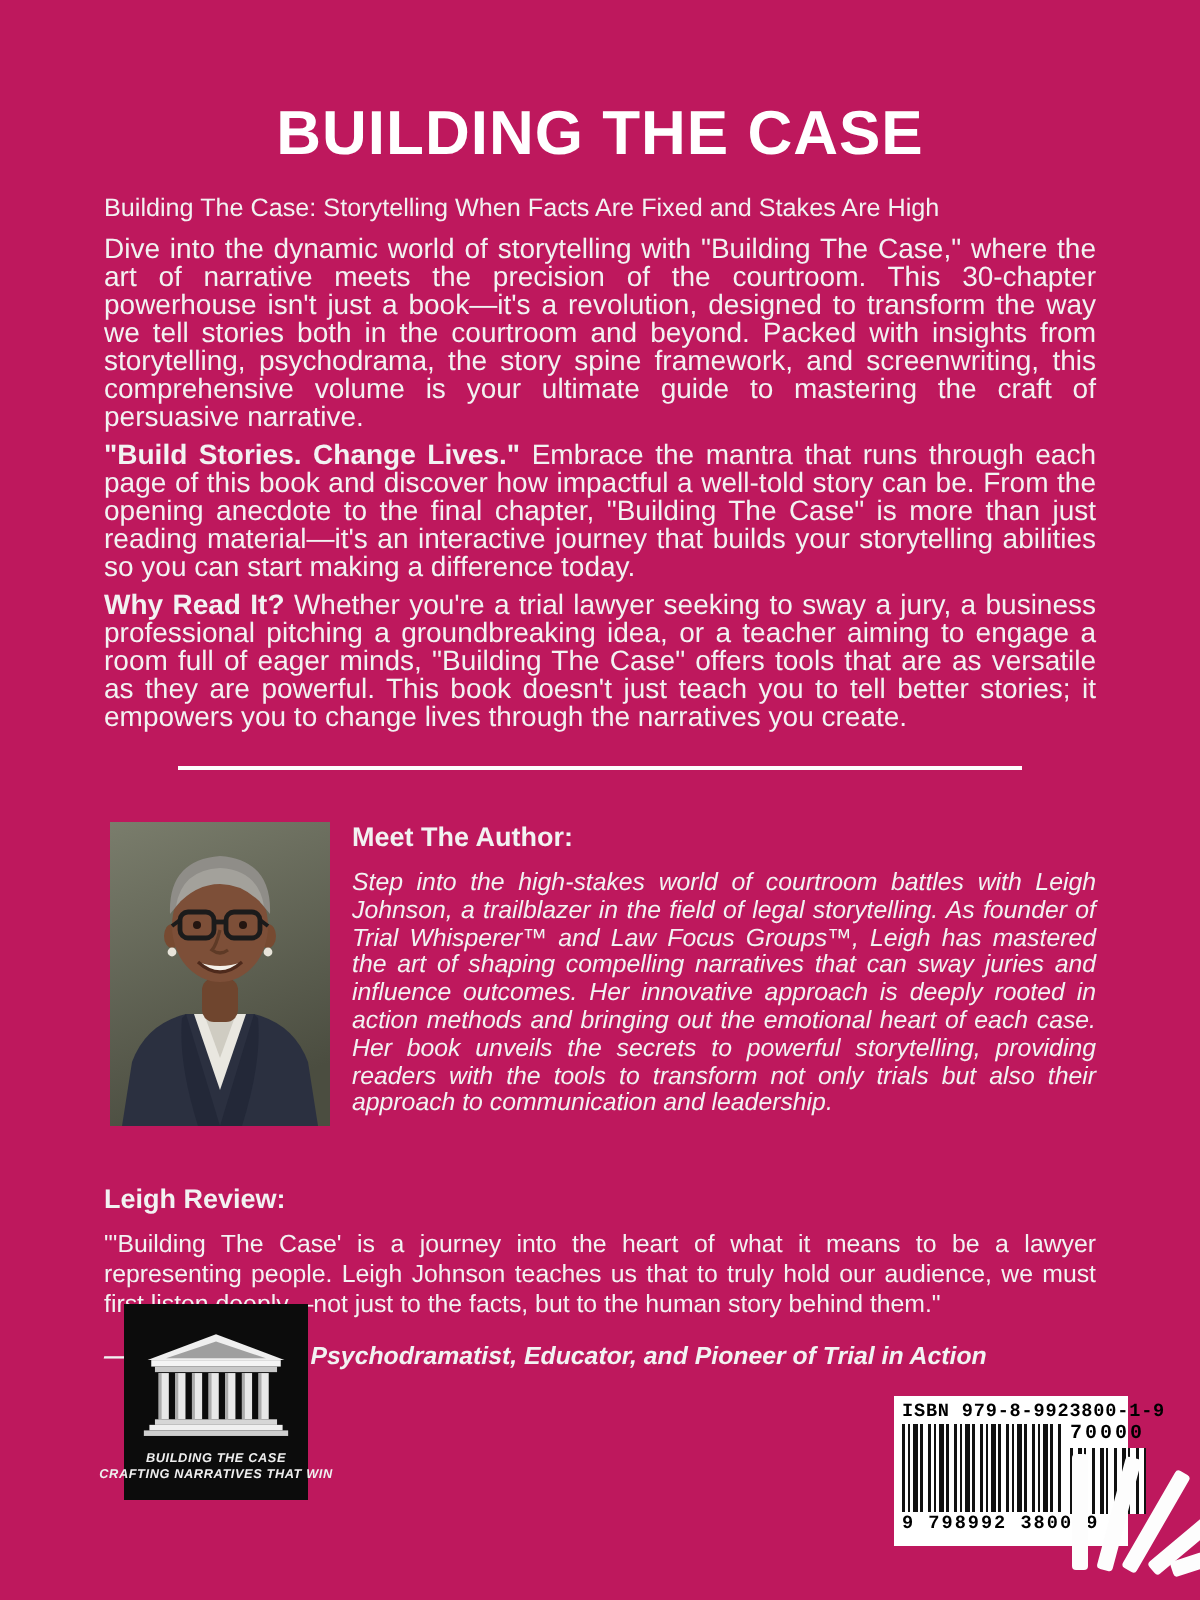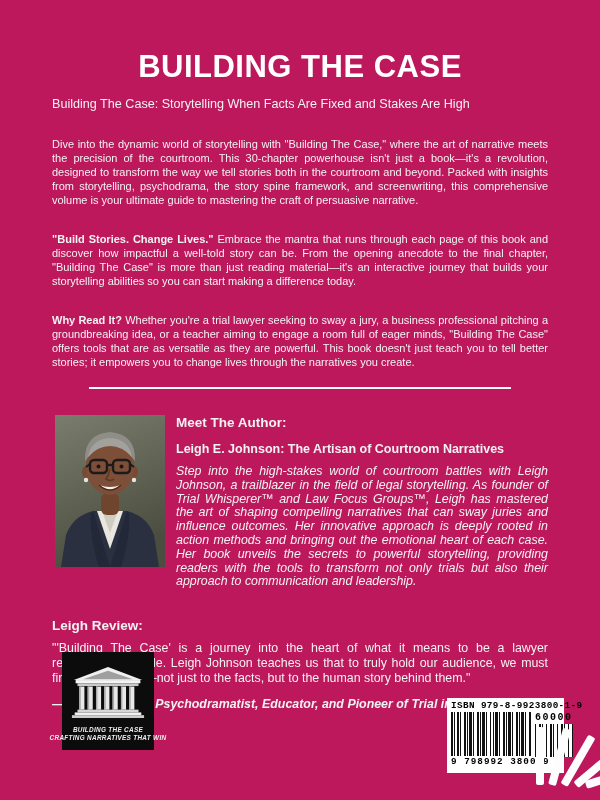--- a/index.html
+++ b/index.html
@@ -18,22 +18,22 @@
     font-weight:bold;letter-spacing:.5px;
     color:#fff;
   }
   .content{margin:0 52px;width:496px;}
   .tagline{
     margin:13px 0 0;
     font-size:12.6px;line-height:15px;
     font-weight:normal;
   }
   .para{
-    margin:25px 0 0;
-    font-size:11px;line-height:14px;
+    margin:5px 0 0;
+    font-size:14px;line-height:14px;
     text-align:justify;
   }
   .para b{font-weight:bold;}
   .divider{
     border:none;border-top:2px solid #fdfdfd;
     width:422px;margin:18px auto 0;
   }
   .author-row{
     display:flex;gap:11px;
     margin:26px 52px 0 55px;
@@ -176,21 +176,20 @@
         <circle cx="66.5" cy="51.5" r="2" fill="#241510"></circle>
 
         <path d="M55,54 Q53,62 51,64 Q55,67 59,64" fill="none" stroke="#5e3a26" stroke-width="1.6"></path>
 
         <path d="M44,70 Q55,80 66,70 Q55,74 44,70 Z" fill="#f4f1ea"></path>
         <path d="M44,70 Q55,80 66,70" fill="none" stroke="#4e2a1c" stroke-width="1.6"></path>
       </svg>
     </div>
     <div class="author-col">
       <h2 class="meet-heading">Meet The Author:</h2>
-      <h3 class="name-line">Leigh E. Johnson: The Artisan of Courtroom Narratives</h3>
       <p class="bio">Step into the high-stakes world of courtroom battles with Leigh Johnson, a trailblazer in the field of legal storytelling. As founder of Trial Whisperer™ and Law Focus Groups™, Leigh has mastered the art of shaping compelling narratives that can sway juries and influence outcomes. Her innovative approach is deeply rooted in action methods and bringing out the emotional heart of each case. Her book unveils the secrets to powerful storytelling, providing readers with the tools to transform not only trials but also their approach to communication and leadership.</p>
     </div>
   </div>
 
   <div class="review">
     <h2 class="review-heading">Leigh Review:</h2>
     <p class="quote">"'Building The Case' is a journey into the heart of what it means to be a lawyer representing people. Leigh Johnson teaches us that to truly hold our audience, we must first listen deeply—not just to the facts, but to the human story behind them."</p>
     <p class="attribution">— Don Clarkson, Psychodramatist, Educator, and Pioneer of Trial in Action</p>
   </div>
 
@@ -231,21 +230,21 @@
   </div>
 
   <div class="barcode">
     <div class="isbn-line">ISBN 979-8-9923800-1-9</div>
     <div class="bar-row">
       <div class="main-col">
         <div class="bars-main"></div>
         <div class="num-line">9 798992 380019</div>
       </div>
       <div class="addon-col">
-        <div class="price-code">60000</div>
+        <div class="price-code">70000</div>
         <div class="bars-addon"></div>
       </div>
     </div>
   </div>
 
   <svg class="dominoes" width="70" height="87" viewBox="0 0 70 87" xmlns="http://www.w3.org/2000/svg">
     <g fill="#fdfdfd">
       <rect x="6" y="14" width="8" height="58" rx="2"></rect>
       <rect x="18" y="14" width="8" height="58" rx="2" transform="rotate(15 22 72)"></rect>
       <rect x="30" y="16" width="8" height="56" rx="2" transform="rotate(30 34 72)"></rect>

